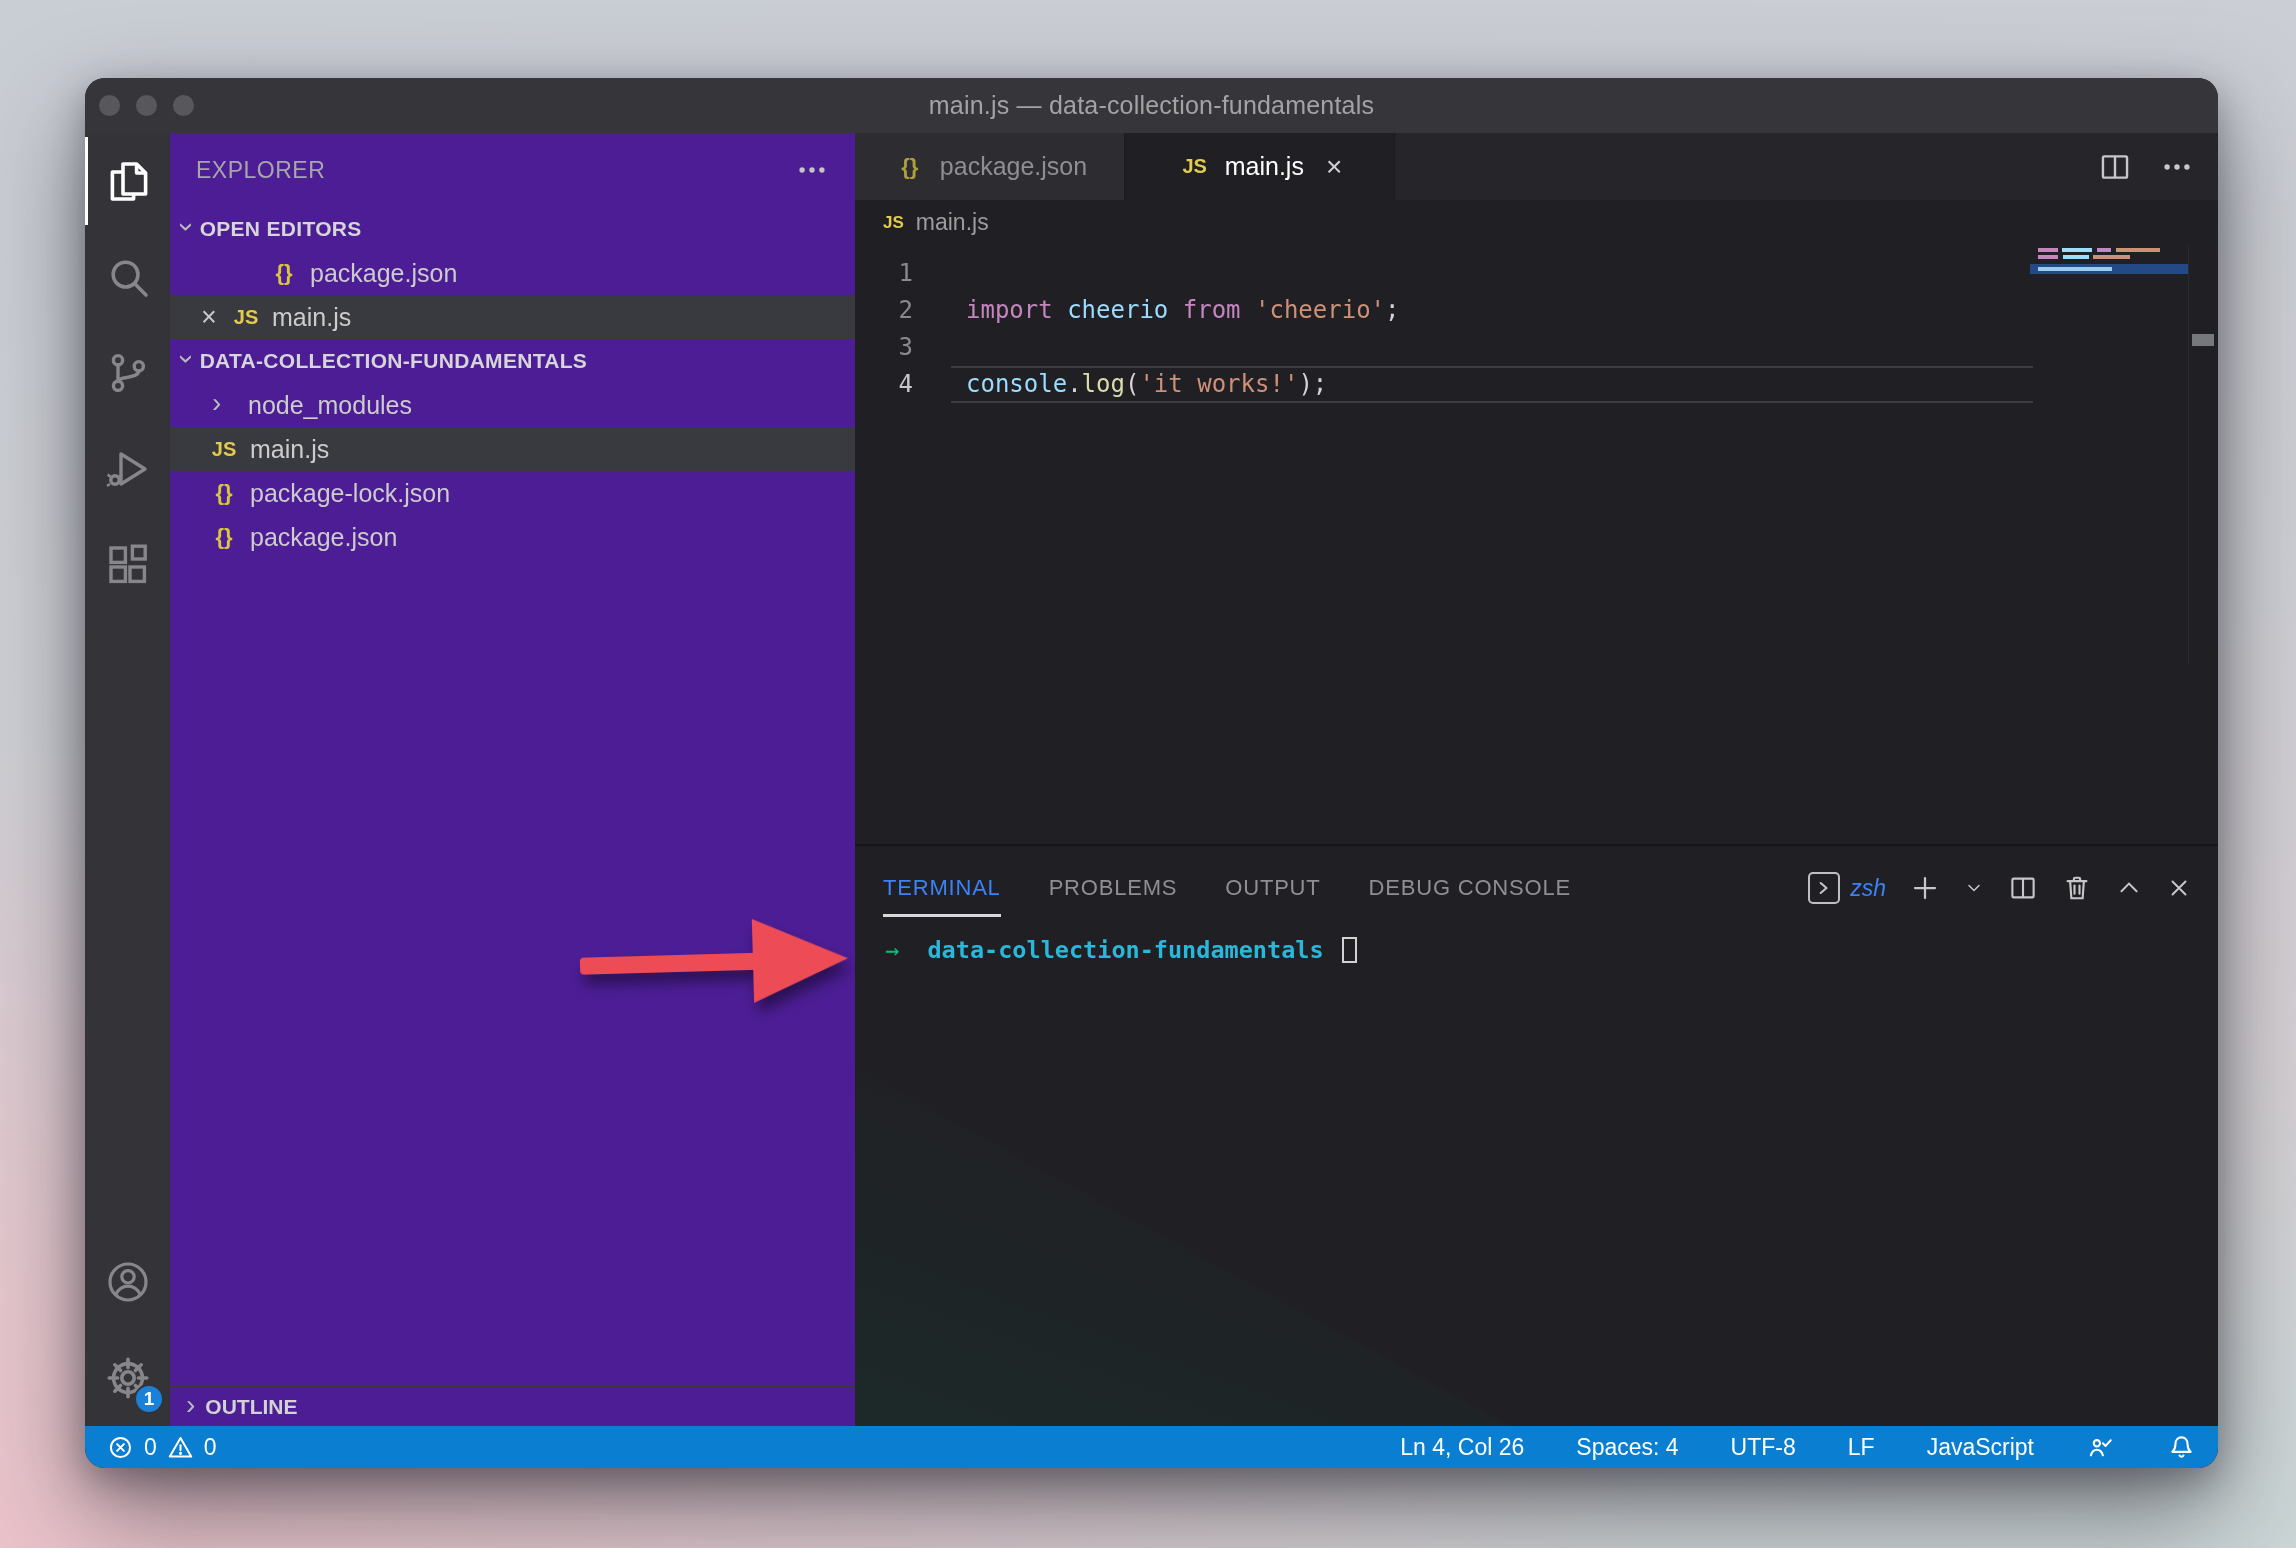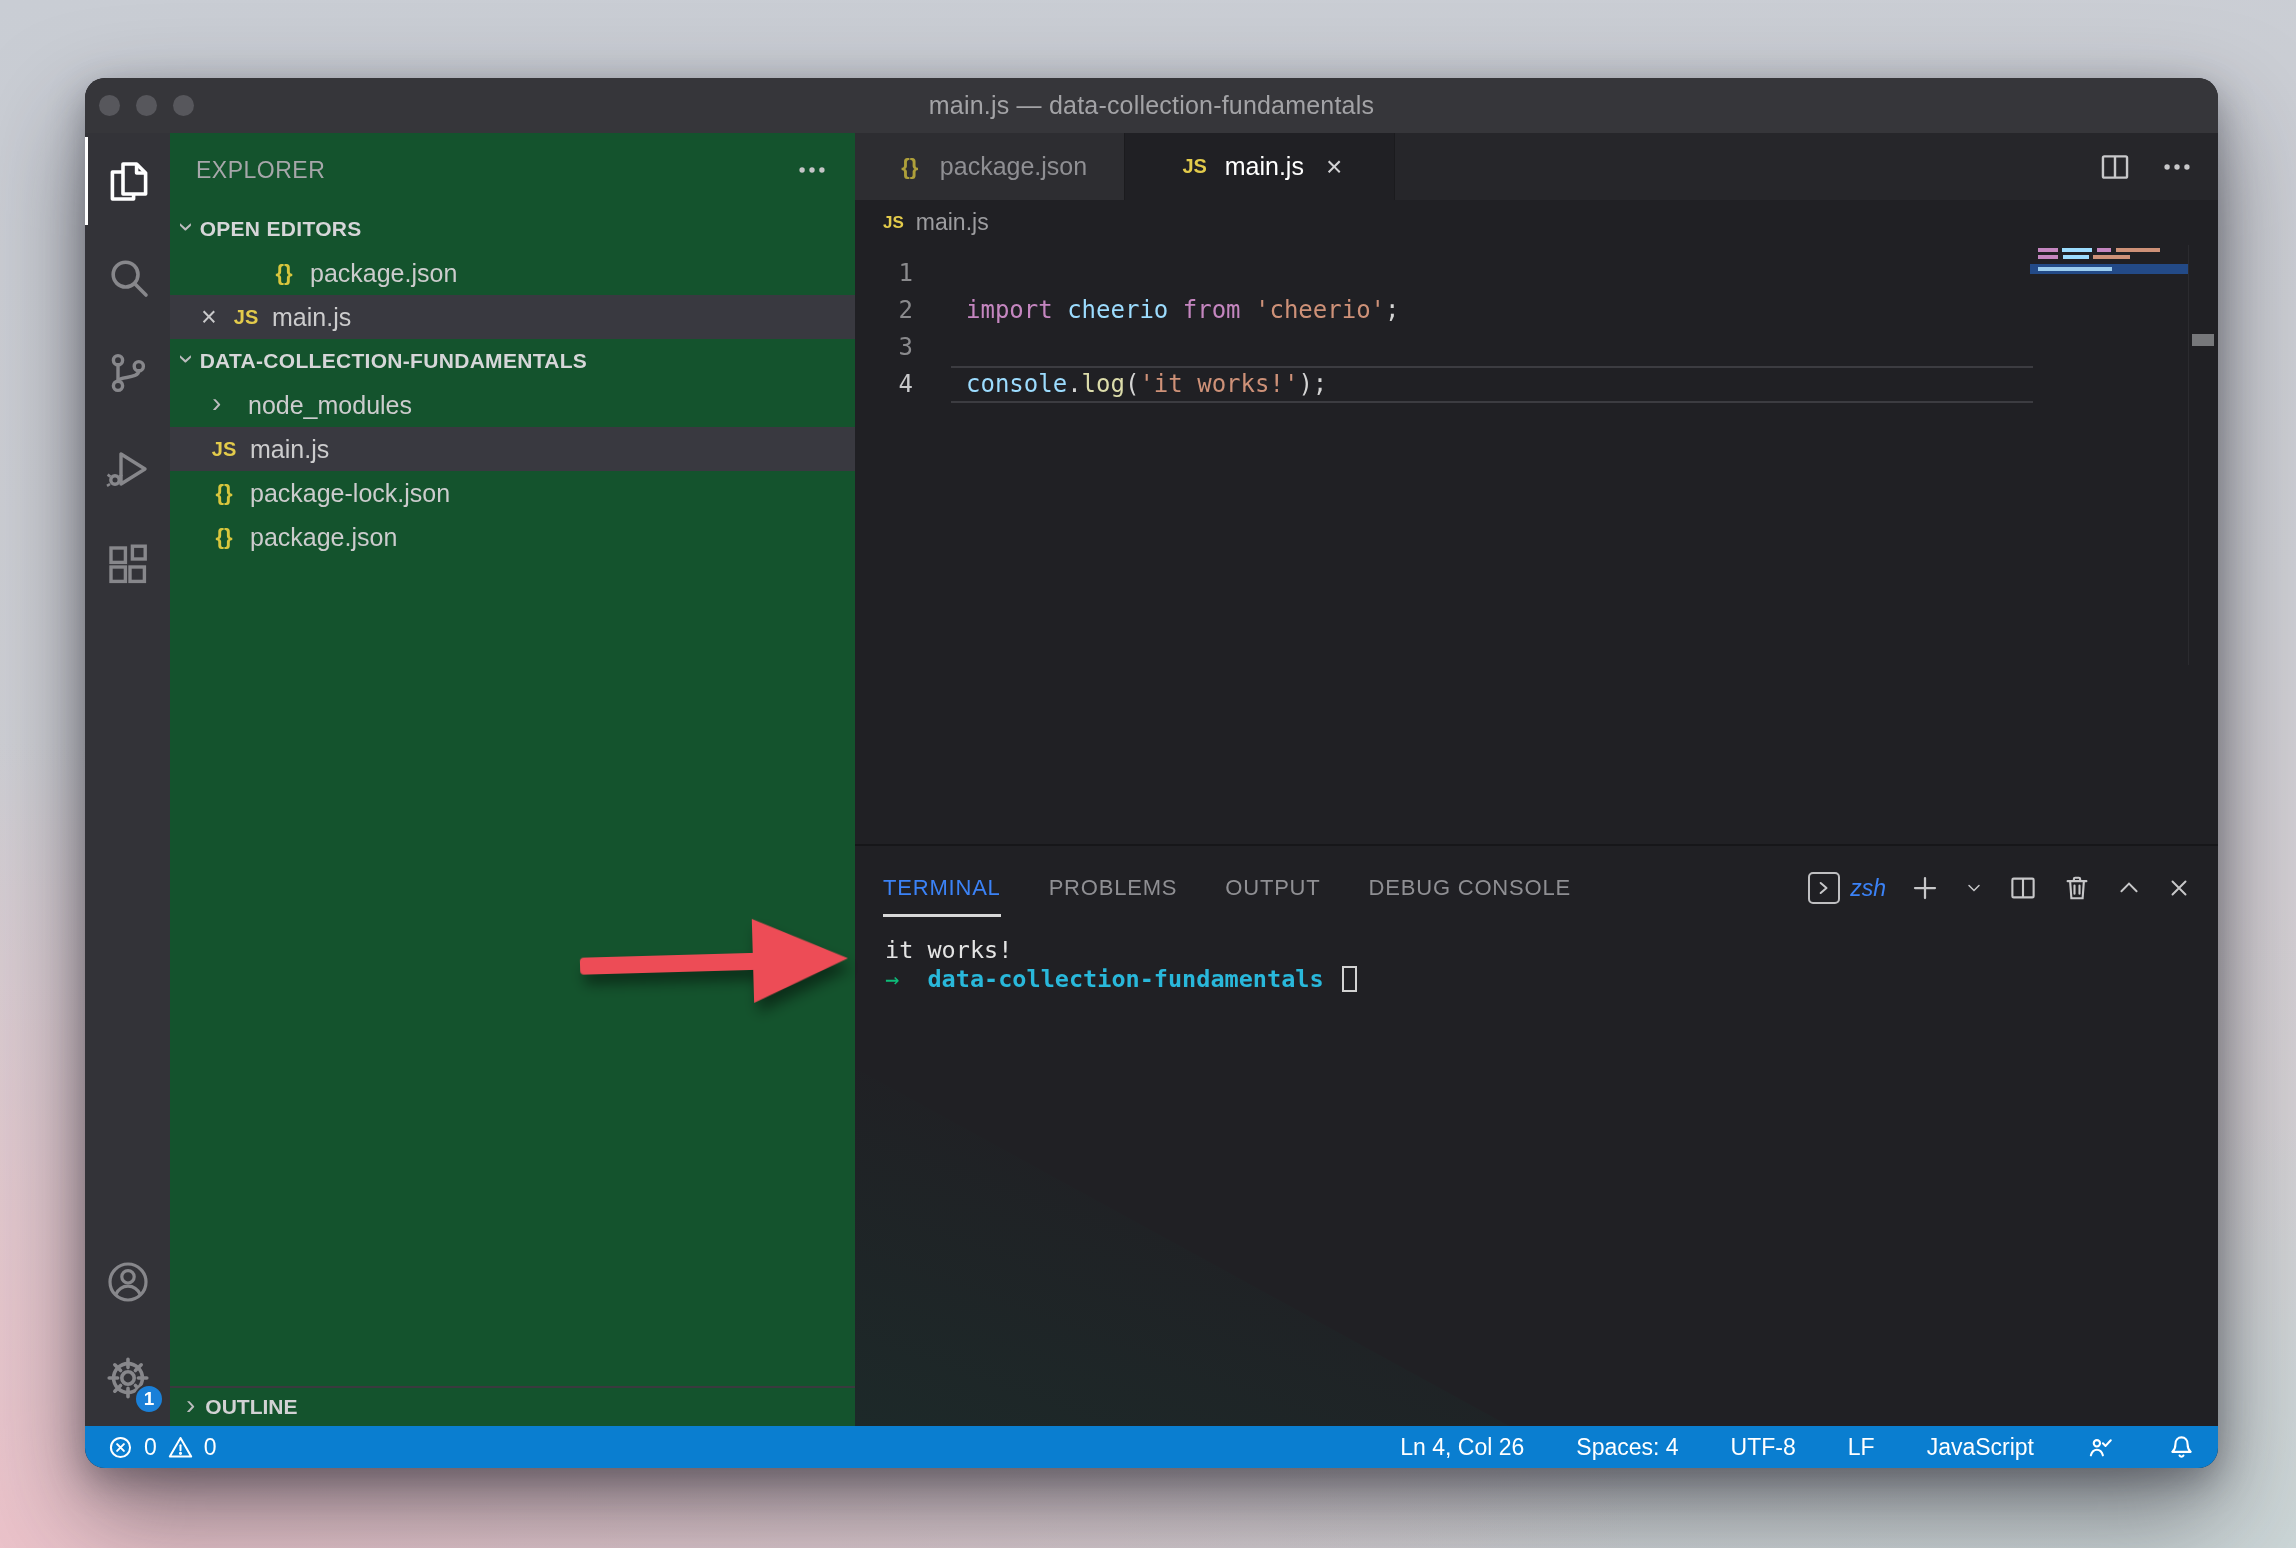--- a/index.html
+++ b/index.html
@@ -34,21 +34,21 @@
   .act-item.active { color:#ffffff; }
   .act-item.active::before { content:""; position:absolute; left:0; top:4px; bottom:4px; width:3px; background:#ffffff; }
   .act-item svg { width:48px; height:48px; }
   .act-bottom { margin-top:auto; }
   .badge {
     position:absolute; right:6px; bottom:12px; min-width:30px; height:30px; border-radius:15px;
     background:var(--c-badge,#1a80d8); color:#fff; font-size:19px; font-weight:bold;
     display:flex; align-items:center; justify-content:center; border:2px solid #333338;
   }
   
-  .sidebar { width:685px; flex:0 0 685px; background:#14532d; display:flex; flex-direction:column; color:#cccccd; }
+  .sidebar { width:685px; flex:0 0 685px; background:#4c1d95; display:flex; flex-direction:column; color:#cccccd; }
   .sidebar-header { height:74px; flex:0 0 74px; display:flex; align-items:center; padding:0 26px; }
   .sidebar-title { font-size:23px; color:#a7a7aa; letter-spacing:0.5px; }
   .sidebar-menu { margin-left:auto; color:#c5c5c7; display:flex; align-items:center; }
   .sidebar-menu svg { width:34px; height:34px; }
   .sec-header { height:44px; display:flex; align-items:center; gap:8px; padding-left:12px; font-weight:bold; font-size:21px; color:#d6d6d8; letter-spacing:0.3px; cursor:default; }
   .chev { display:inline-block; font-size:28px; line-height:1; color:#bcbcbe; font-weight:normal; transform:translateY(-2px); }
   .chev.open { transform:rotate(90deg) translateX(-2px); }
   .row { height:44px; display:flex; align-items:center; font-size:25px; color:#cccccd; }
   .row.sel { background:#393940; }
   .row-close { width:38px; text-align:center; font-size:27px; color:#c9c9cb; }
@@ -351,21 +351,20 @@
                 </svg>
               <svg viewBox="0 0 24 24" fill="none" stroke="currentColor" stroke-width="1.8" stroke-linecap="round" style="width:26px;height:26px;">
                   <path d="M5 15l7-7 7 7"></path>
                 </svg>
               <svg viewBox="0 0 24 24" fill="none" stroke="currentColor" stroke-width="1.8" stroke-linecap="round" style="width:26px;height:26px;">
                   <path d="M6 6l12 12 M18 6L6 18"></path>
                 </svg>
             </div>
           </div>
           <div class="term">
-            <div class="tline"><span class="tk-white">it works!</span></div>
             <div class="tline"><span class="tk-green">→</span><span class="tk-fg">  </span><span class="tk-cyan tk-b">data-collection-fundamentals</span><span class="tk-fg"> </span><span class="tk-cursor"></span></div>
           </div>
         </div>
       </div>
     </div>
 
     <div class="statusbar">
       <div class="sb-left">
         <svg viewBox="0 0 24 24" fill="none" stroke="currentColor" stroke-width="1.8" stroke-linecap="round">
             <circle cx="12" cy="12" r="8.5"></circle>

